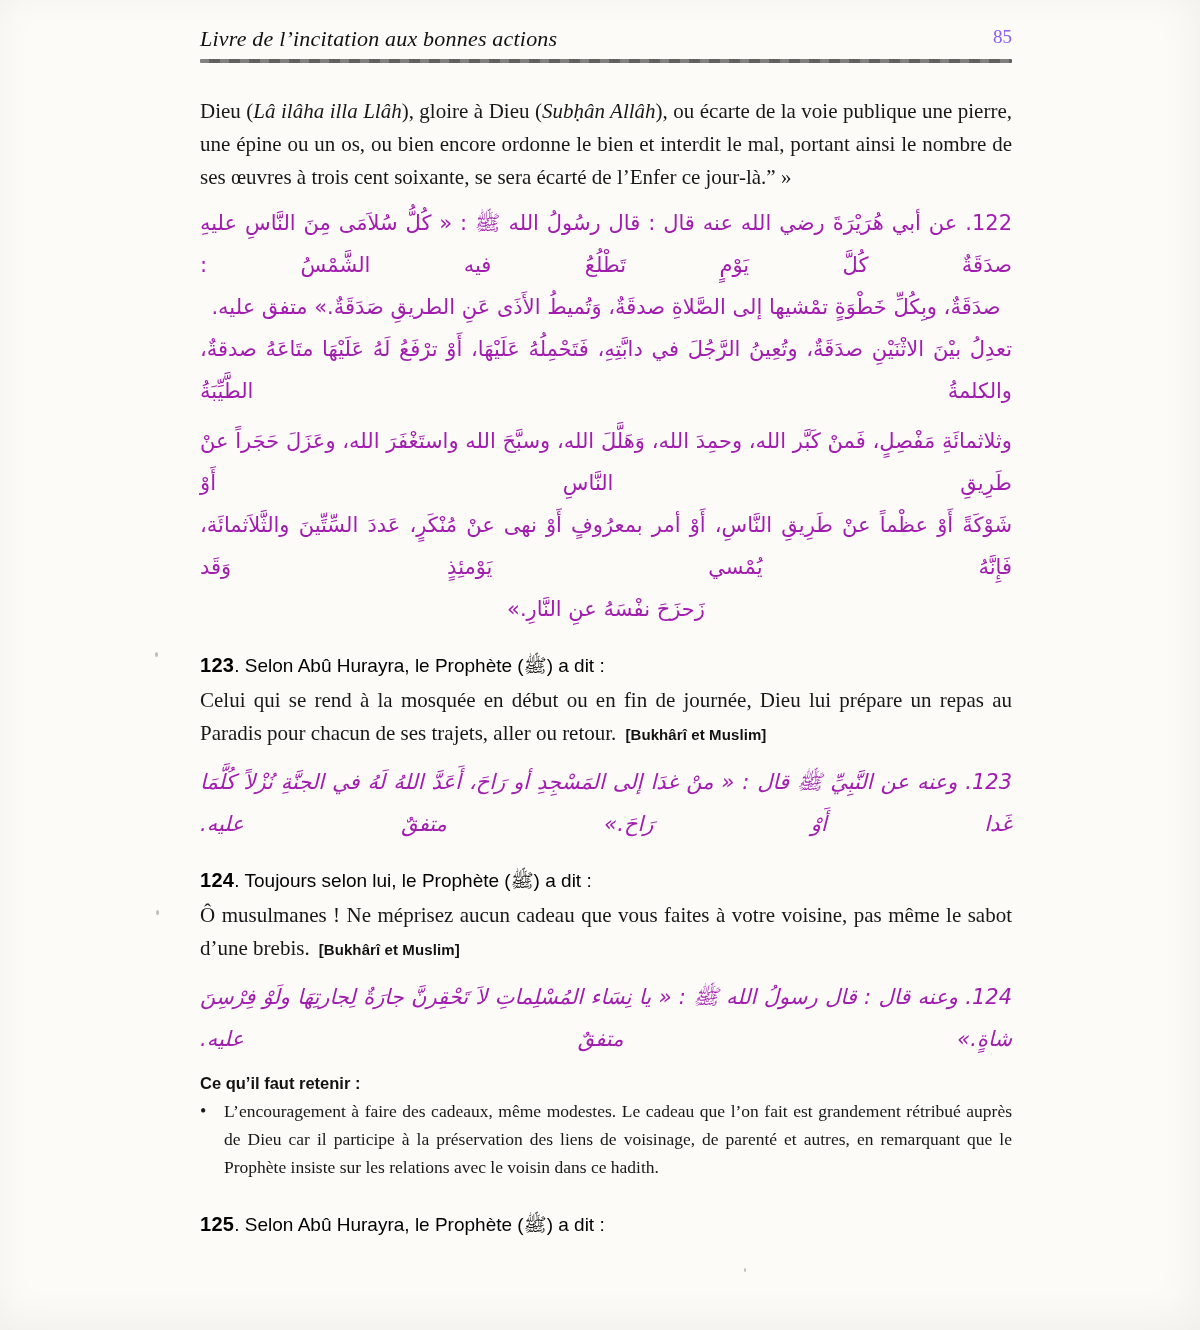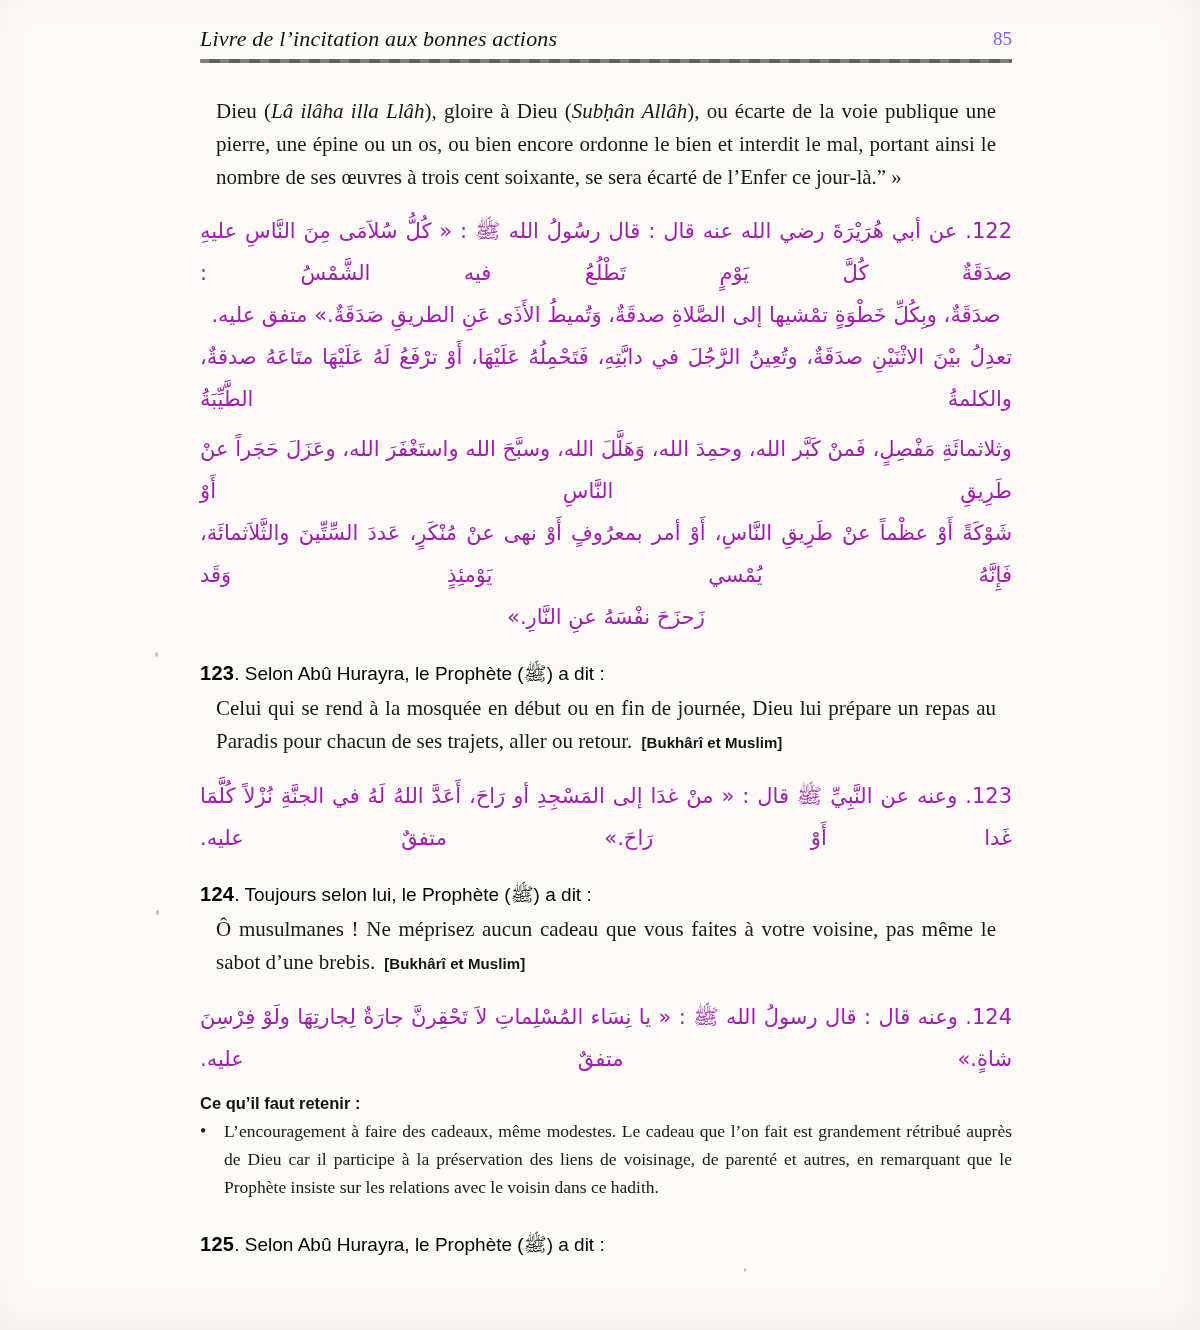--- a/index.html
+++ b/index.html
@@ -7,53 +7,53 @@
     position:relative;
     width:1200px;height:1330px;
     box-sizing:border-box;
     overflow:hidden;
     background:#fcfbf8;
     padding:26px 188px 0 200px;
     color:#1b1b1b;
     box-shadow:inset -5px -8px 40px rgba(0,0,0,0.05);
   }
   
-  .pagehead{display:flex;justify-content:space-between;align-items:center;}
+  .pagehead{display:flex;justify-content:space-between;align-items:flex-start;}
   .booktitle{
     font-family:"Liberation Serif","DejaVu Serif",serif;
     font-style:italic;font-size:22px;letter-spacing:.2px;color:#111;
   }
   .pagenum{font-family:"Liberation Serif","DejaVu Serif",serif;font-size:19px;color:#8b5cf6;}
   .rule{
     margin-top:7px;height:4px;border-radius:1px;
     background:repeating-linear-gradient(90deg,#6b6b6b 0 9px,#454545 9px 20px);
     opacity:.85;
   }
   
   .body-fr{
     font-family:"Liberation Serif","DejaVu Serif",serif;
     font-size:21px;line-height:33px;
-    text-align:justify;margin:16px;color:#181818;
+    text-align:justify;margin:0;color:#181818;
   }
   .intro{margin-top:32px;}
   .src{
     font-family:"Liberation Sans","DejaVu Sans",sans-serif;
     font-weight:700;font-size:15px;letter-spacing:.1px;
     margin-left:9px;color:#121212;white-space:nowrap;
   }
   
   .ar{
     direction:rtl;
     font-family:"DejaVu Sans",sans-serif;
     font-size:21px;line-height:42px;color:#a21caf;
   }
   .ar.j{text-align:justify;text-align-last:justify;}
   .ar.c{text-align:center;text-align-last:center;}
   .ar-block{margin-top:8px;}
-  .ar-single{margin-top:10px;}
+  .ar-single{margin-top:10px;font-style:italic;}
   
   .hadith-head{
     font-family:"Liberation Sans","DejaVu Sans",sans-serif;
     font-size:19px;line-height:26px;margin:0;color:#000000;font-weight:400;
   }
   .hadith-head .num{font-weight:700;font-size:20px;letter-spacing:.3px;}
   .mt-sec{margin-top:22px;}
   .mt-body{margin-top:5px;}
   
   .retenir-label{

